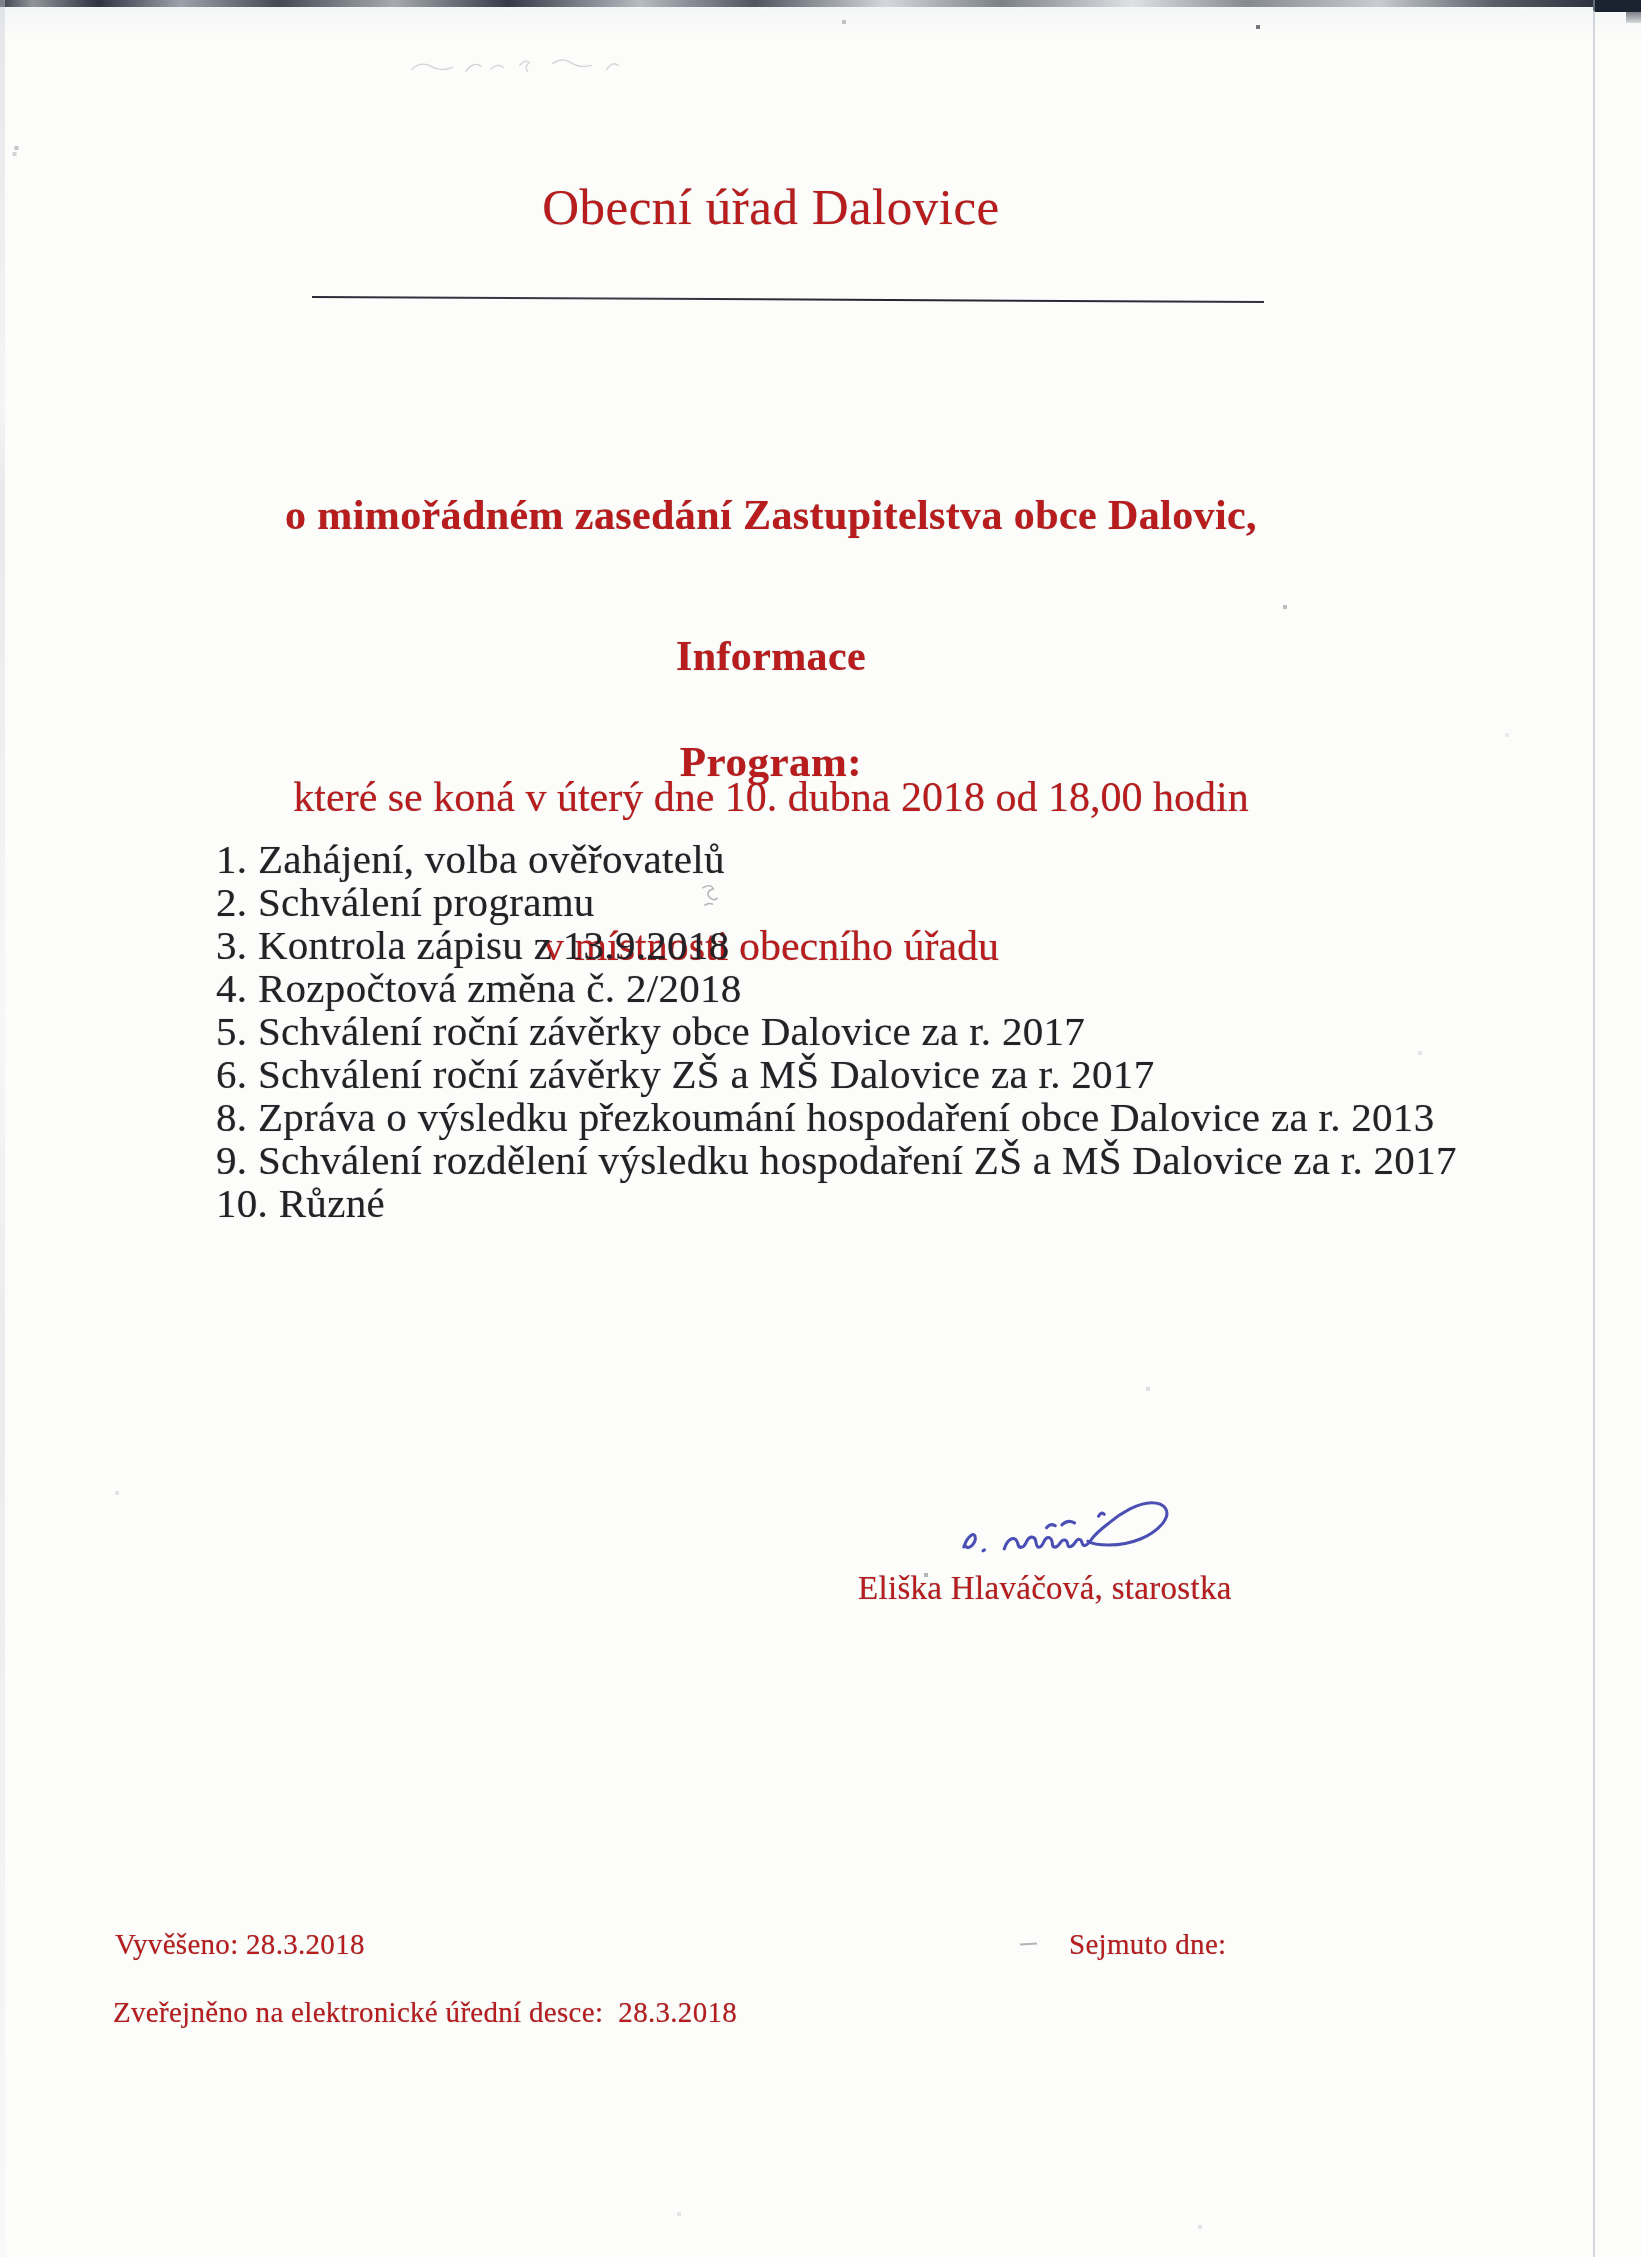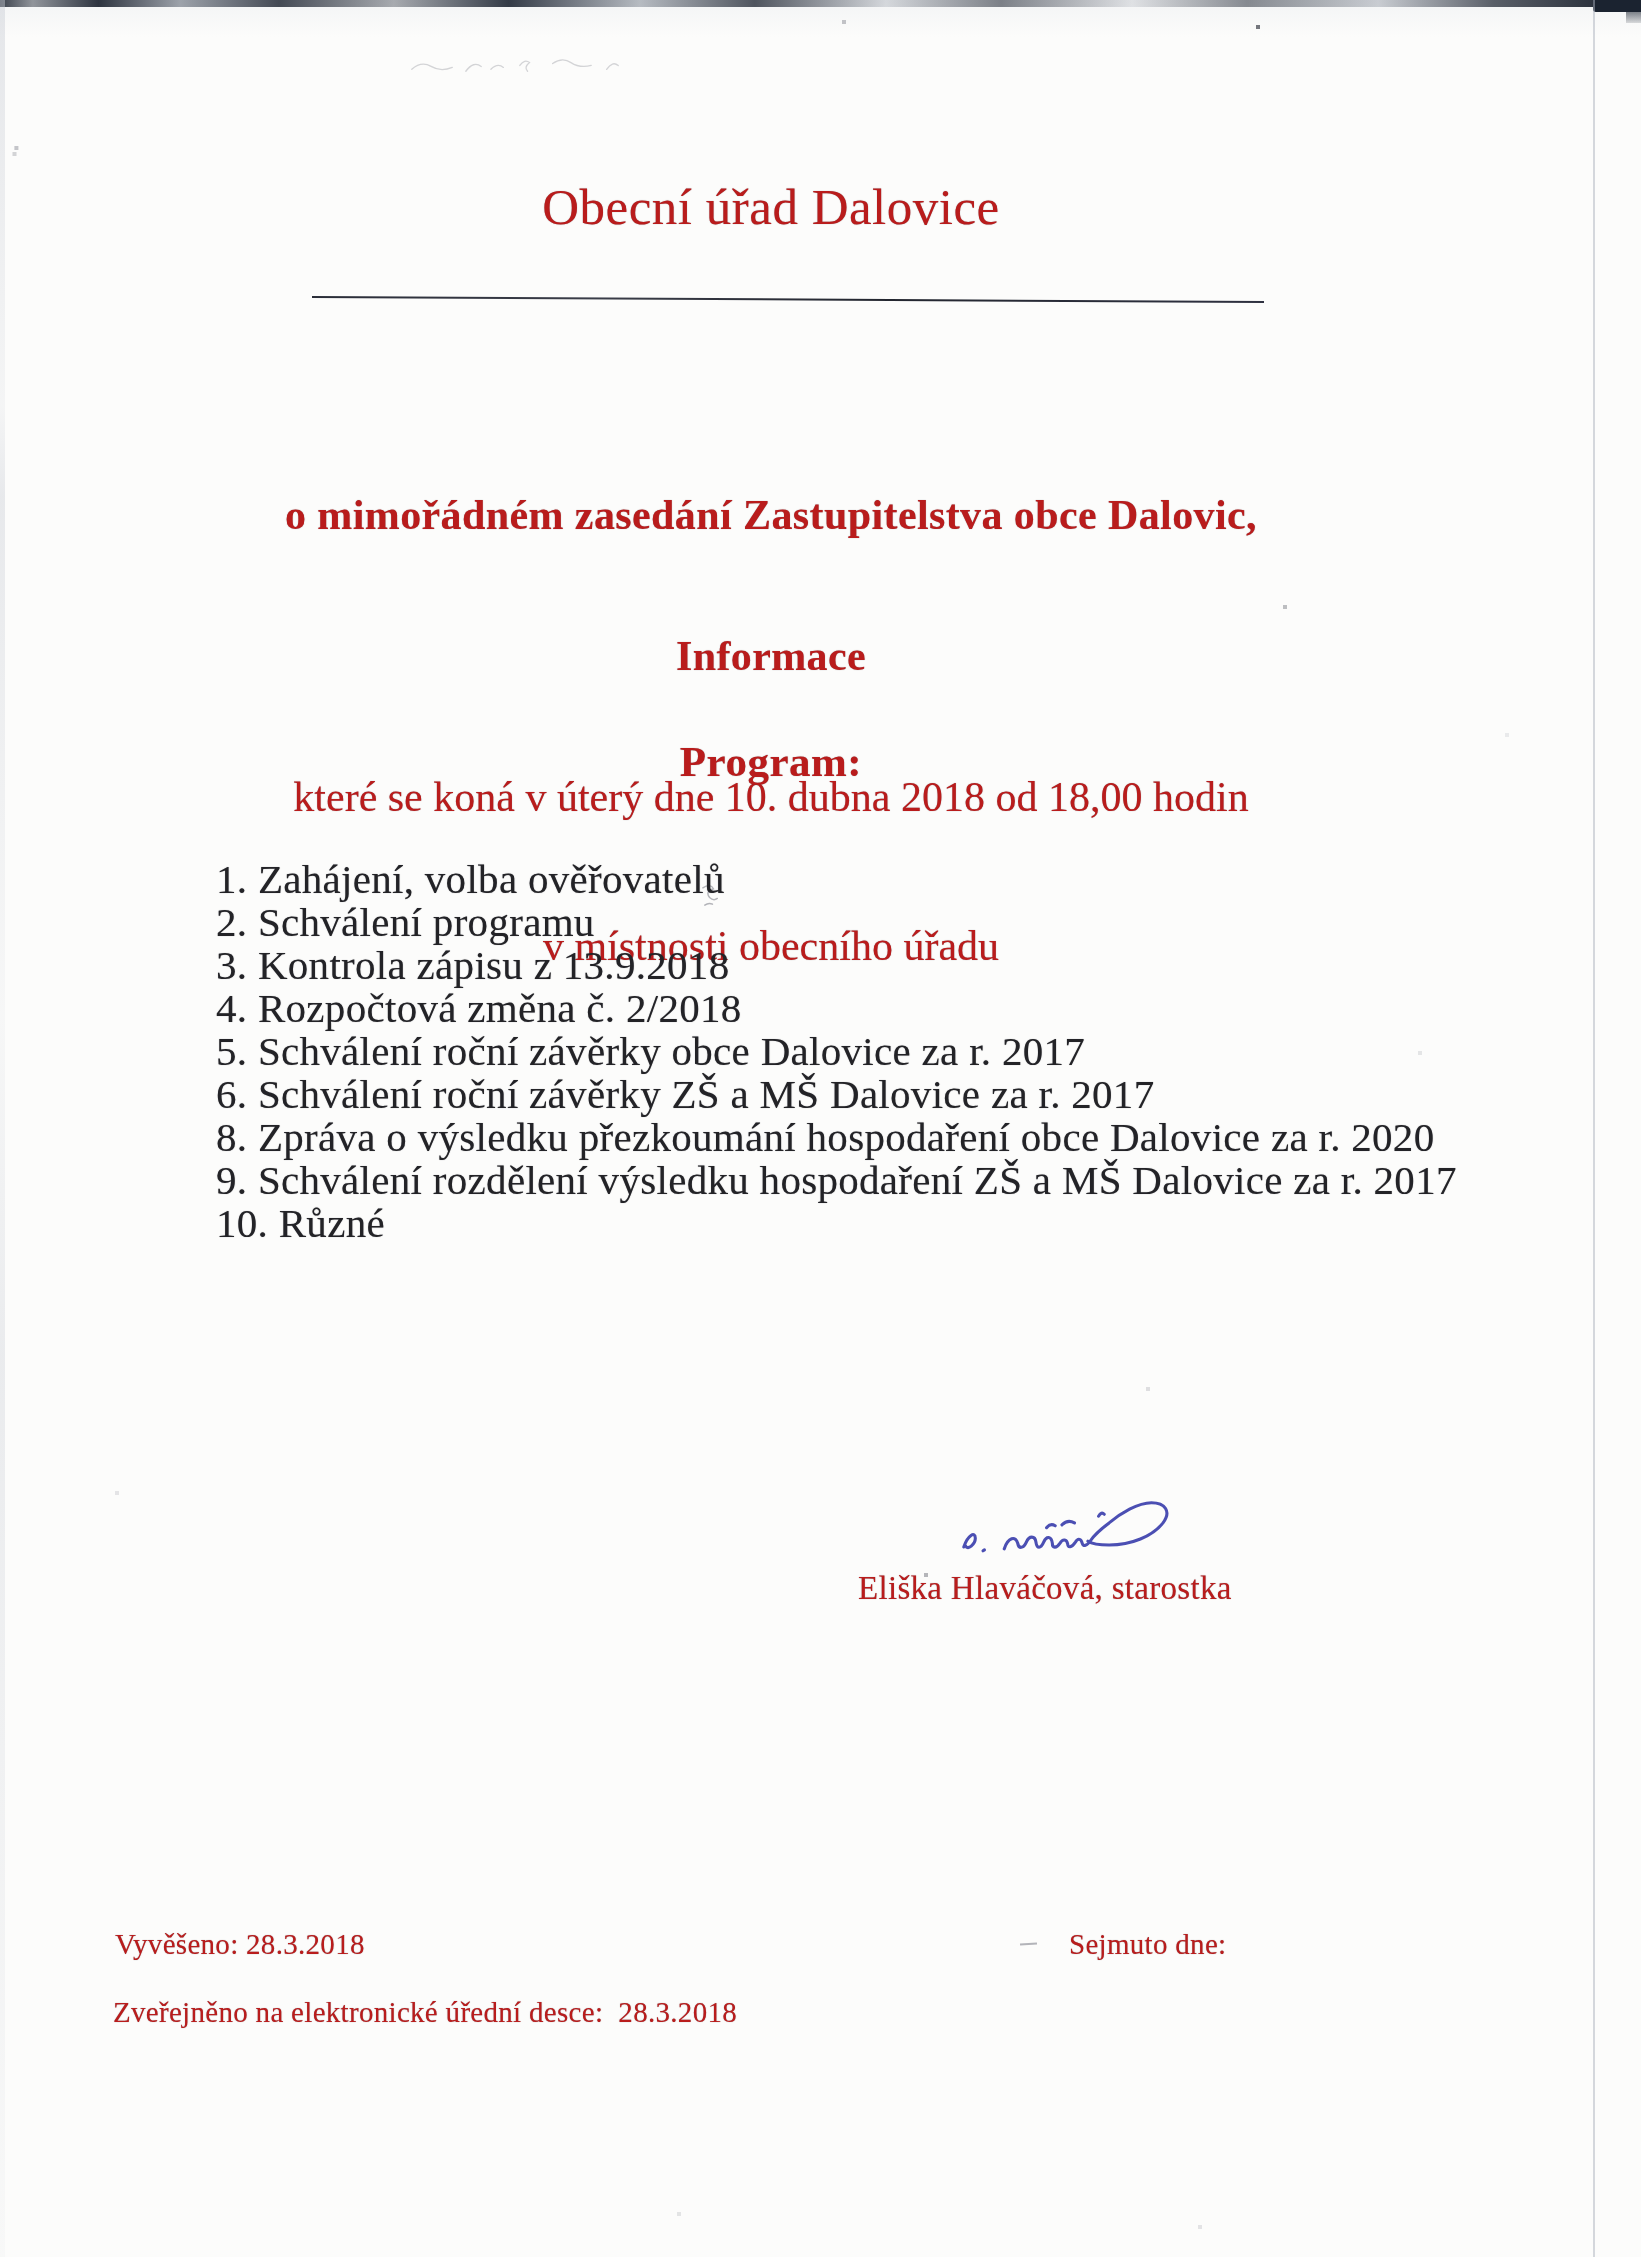--- a/index.html
+++ b/index.html
@@ -27,21 +27,21 @@
     background:linear-gradient(90deg,#2a2d38 0%,#3a3d48 30%,#23262f 60%,#2e3140 100%);
     transform:rotate(0.3deg);transform-origin:left center;
   }
   
   .notice{top:398px;line-height:47px;font-size:42px;text-align:center;}
   .notice .b{font-weight:700;letter-spacing:0.4px;}
   .notice .last{margin-top:7.7px;}
   
   .program-heading{top:740px;font-size:43px;letter-spacing:0.5px;font-weight:bold;}
   .program-list{
-    position:absolute;left:216px;top:858px;
+    position:absolute;left:216px;top:838px;
     font-size:41px;line-height:43px;letter-spacing:0.3px;
   }
   .program-list div{white-space:pre;text-shadow:0 0 1px rgba(35,35,45,.45);}
   
   .signature-svg{position:absolute;left:954px;top:1495px;}
   .signatory{top:1572px;left:858px;font-size:33px;letter-spacing:0.3px;}
   
   .footer-line{font-size:29px;letter-spacing:0.3px;}
   .f-posted{top:1930px;left:115px;}
   .f-removed{top:1930px;left:1069px;}
@@ -145,21 +145,21 @@
   </div>
 
   <div class="txt centered program-heading">Program:</div>
   <div class="program-list">
     <div>1. Zahájení, volba ověřovatelů</div>
     <div>2. Schválení programu</div>
     <div>3. Kontrola zápisu z 13.9.2018</div>
     <div>4. Rozpočtová změna č. 2/2018</div>
     <div>5. Schválení roční závěrky obce Dalovice za r. 2017</div>
     <div>6. Schválení roční závěrky ZŠ a MŠ Dalovice za r. 2017</div>
-    <div>8. Zpráva o výsledku přezkoumání hospodaření obce Dalovice za r. 2020</div>
+    <div>8. Zpráva o výsledku přezkoumání hospodaření obce Dalovice za r. 2013</div>
     <div>9. Schválení rozdělení výsledku hospodaření ZŠ a MŠ Dalovice za r. 2017</div>
     <div>10. Různé</div>
   </div>
 
   <svg class="signature-svg" width="239" height="77" viewBox="0 0 248 80">
     <g fill="none" stroke="#3d41ad" stroke-width="3.2" stroke-linecap="round" stroke-linejoin="round" opacity=".92">
       <path d="M10,54 C14,42 22,37 22,45 C22,51 14,58 12,53"></path>
       <path d="M30,58 l1.5,-1"></path>
       <path d="M52,56 C56,44 64,42 66,50 C67,56 72,56 75,49 C78,42 84,42 85,49 C86,56 90,56 93,49 C96,42 101,43 102,50 C102,55 106,56 110,50 C113,45 117,46 118,51 C118,55 122,55 126,49 C129,44 132,46 133,50 C134,54 138,53 142,47 C146,41 153,35 161,29 C173,19 191,8 205,8 C219,8 226,17 217,29 C206,43 184,52 161,52 C150,52 142,50 139,48"></path>
       <path d="M112,31 q6,-6 13,-2"></path>

